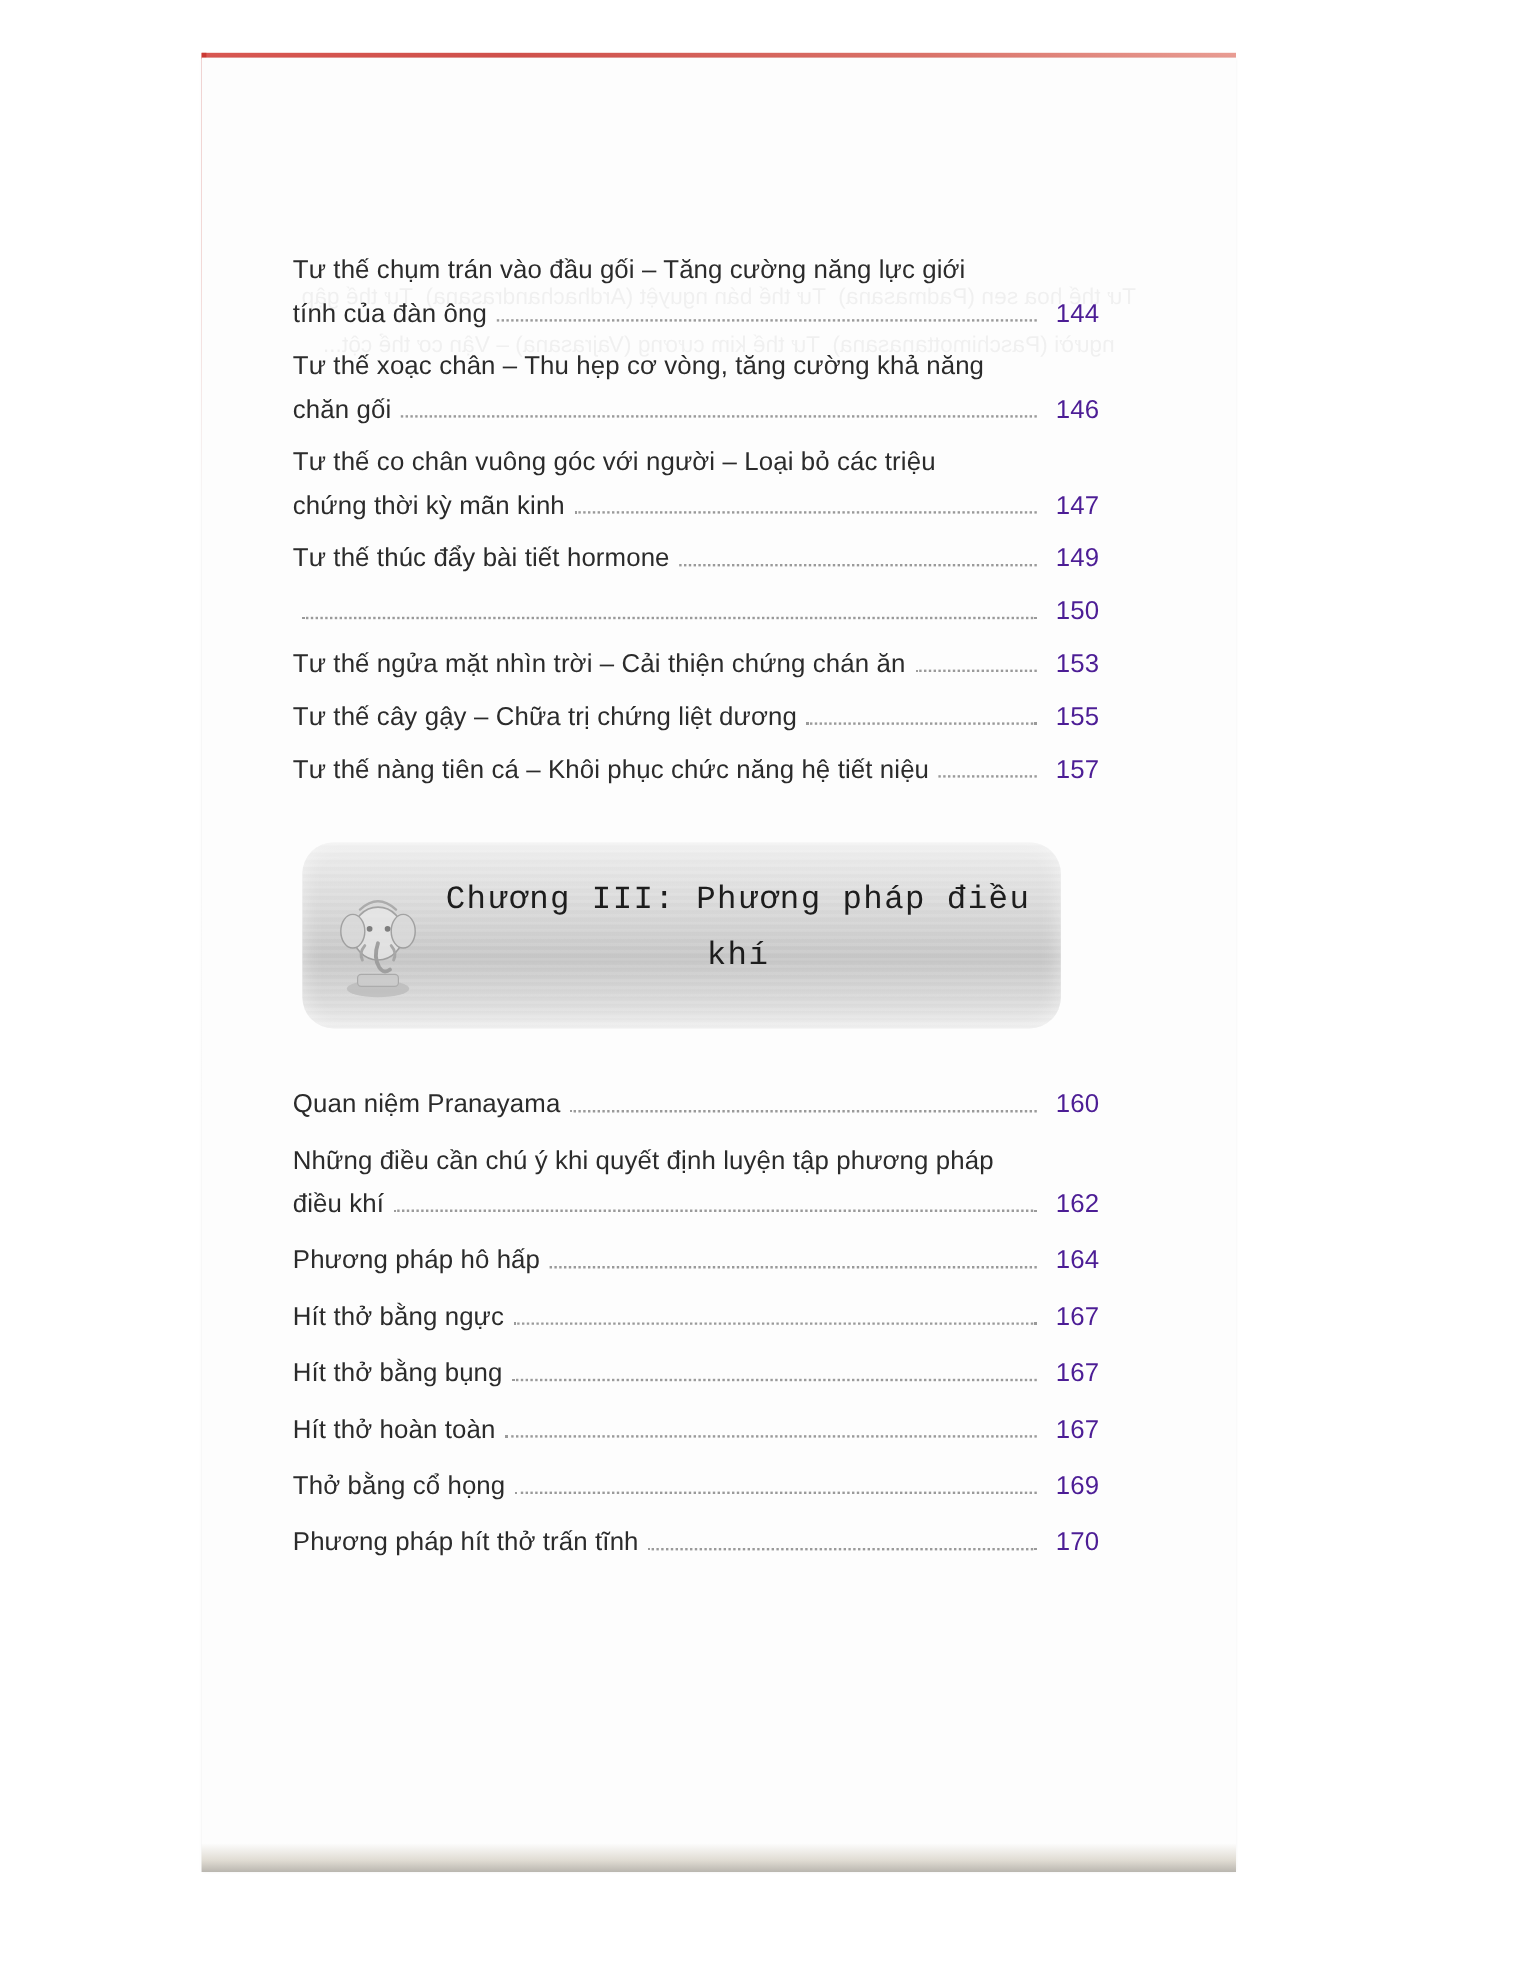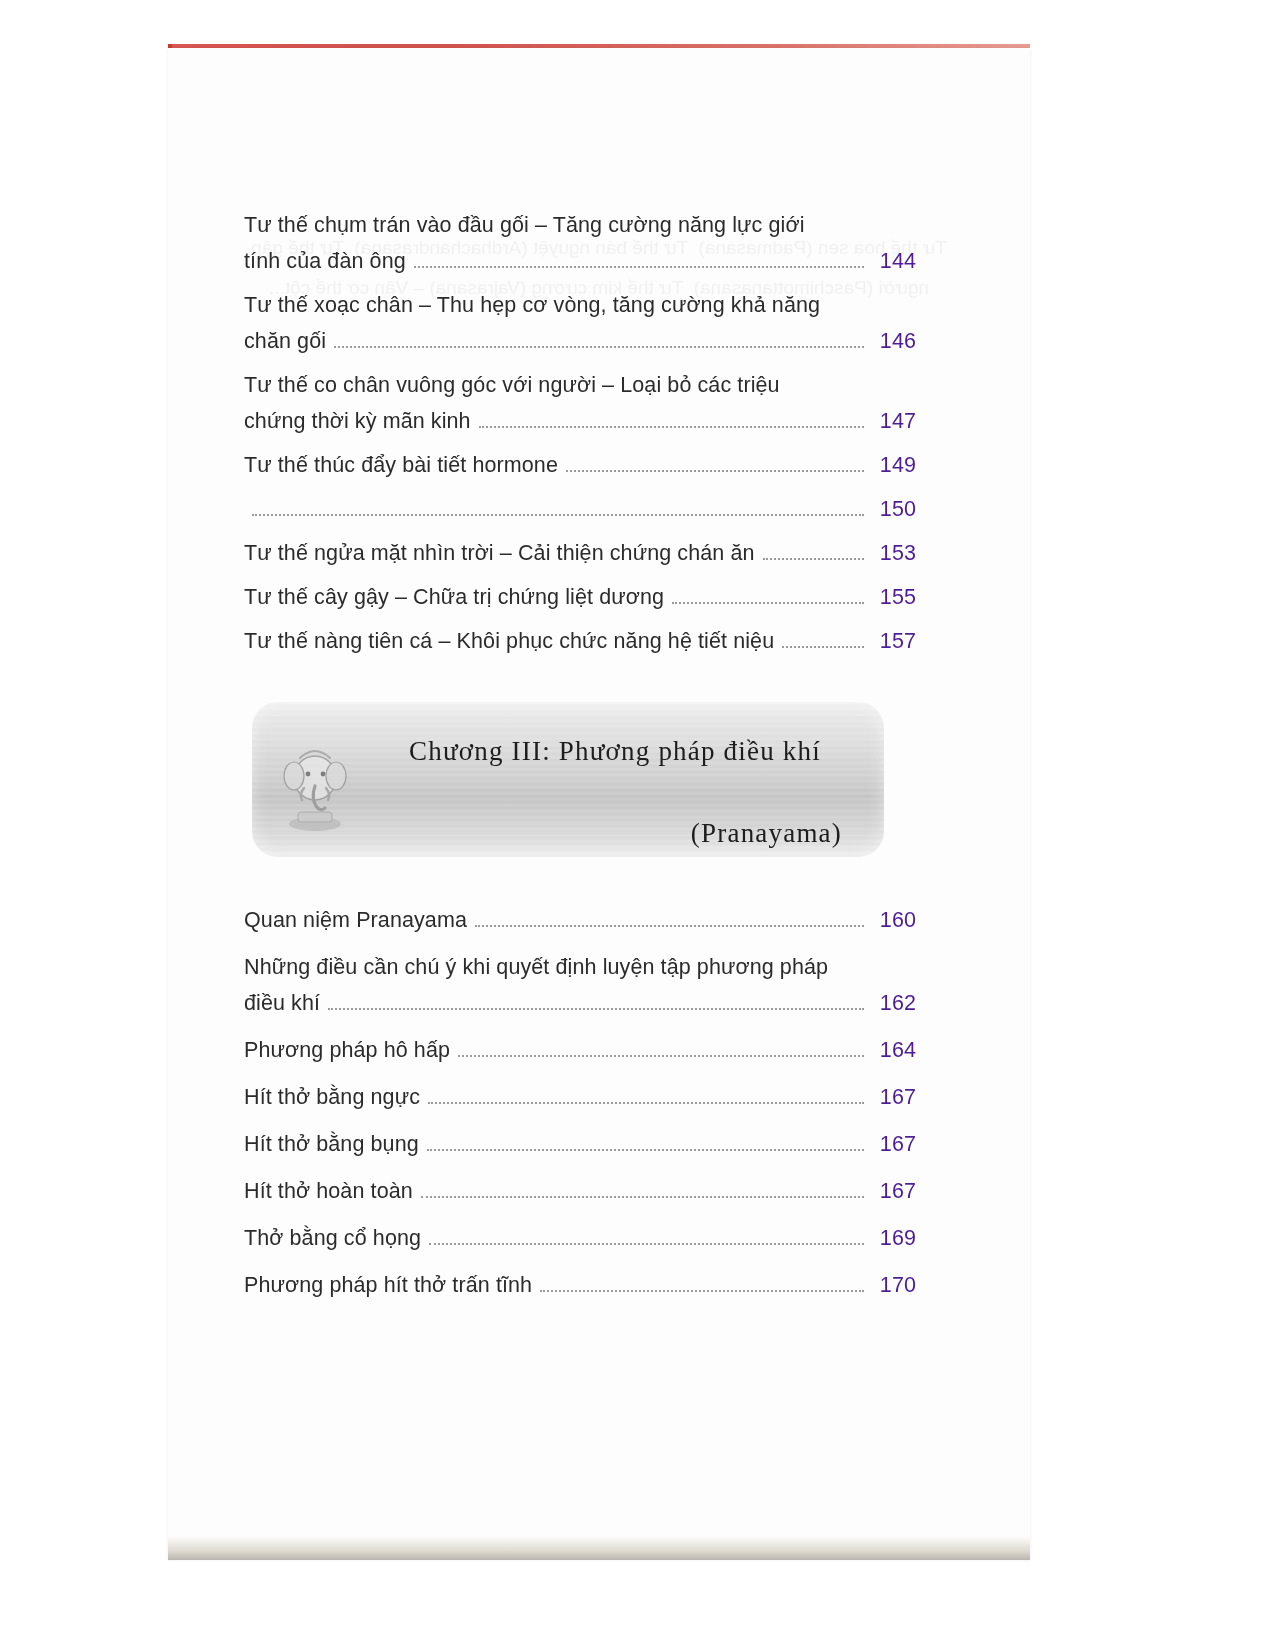--- a/index.html
+++ b/index.html
@@ -142,21 +142,21 @@
     width: 74px;
     height: 108px;
     opacity: .72;
   }
   .chapter-title {
     position: absolute;
     left: 118px;
     top: 26px;
     width: 490px;
     text-align: center;
-    font-family: Liberation Serif, serif;
+    font-family: Liberation Mono, monospace;
     font-size: 27px;
     color: #1d1d1d;
     line-height: 46px;
     letter-spacing: 1.2px;
   }
   .chapter-title .l2 {
     display: block;
     text-align: right;
     padding-right: 18px;
     margin-top: 36px;

